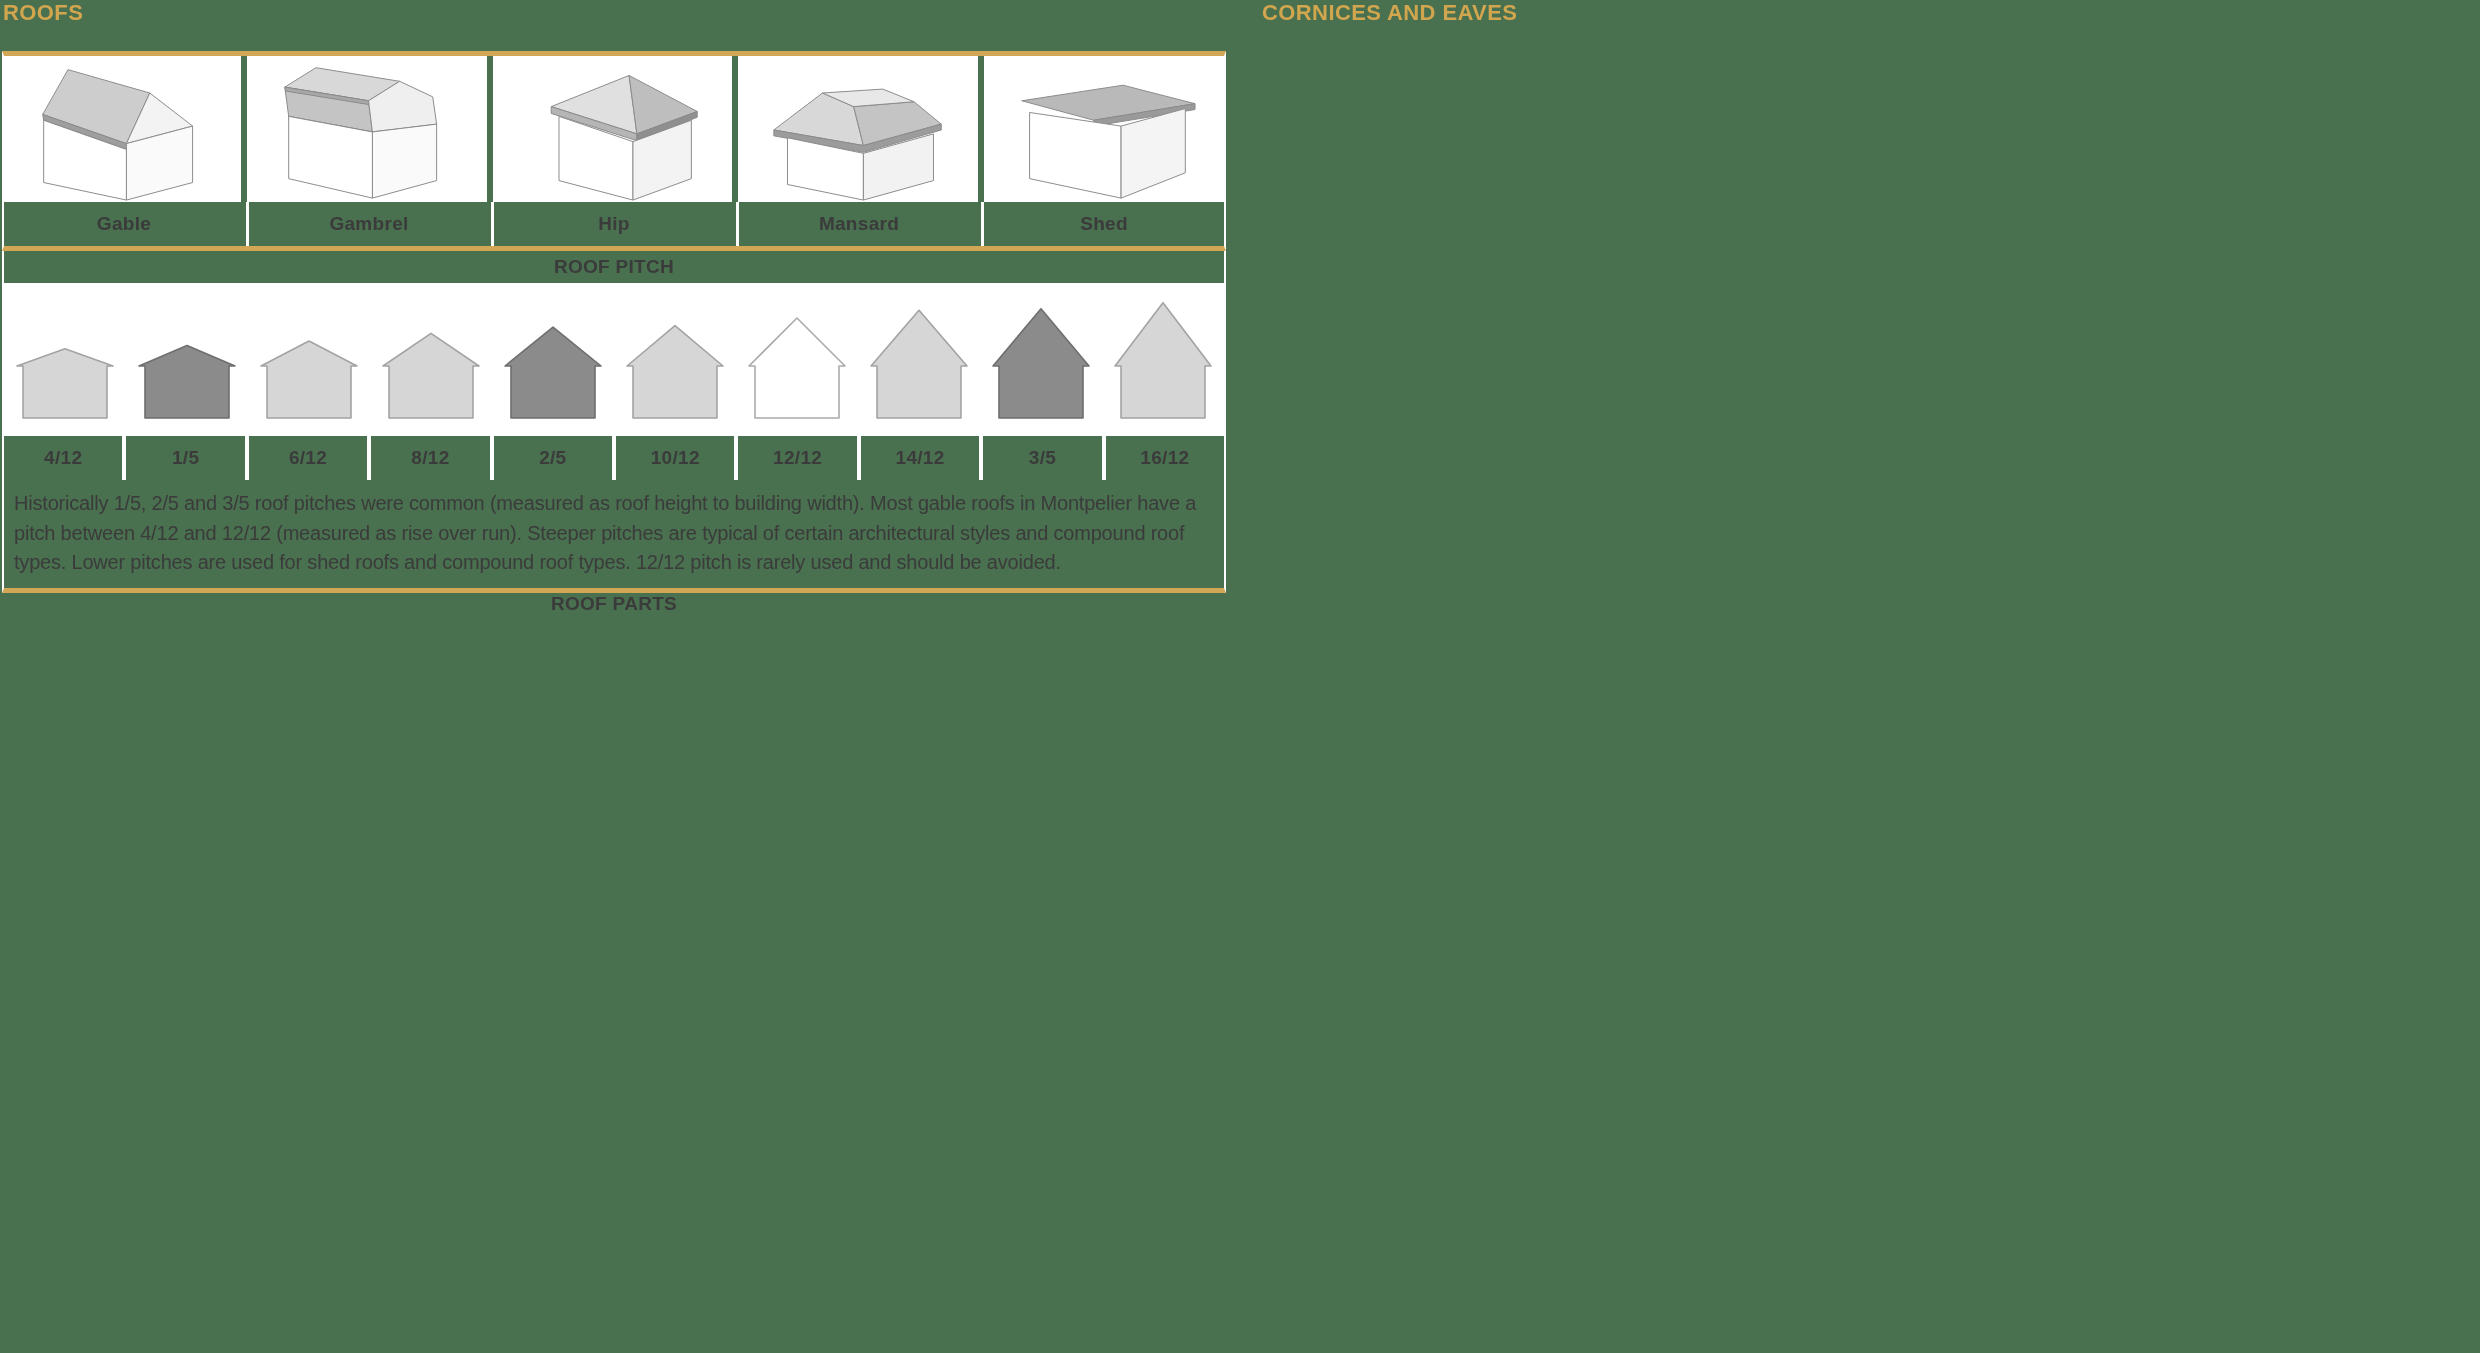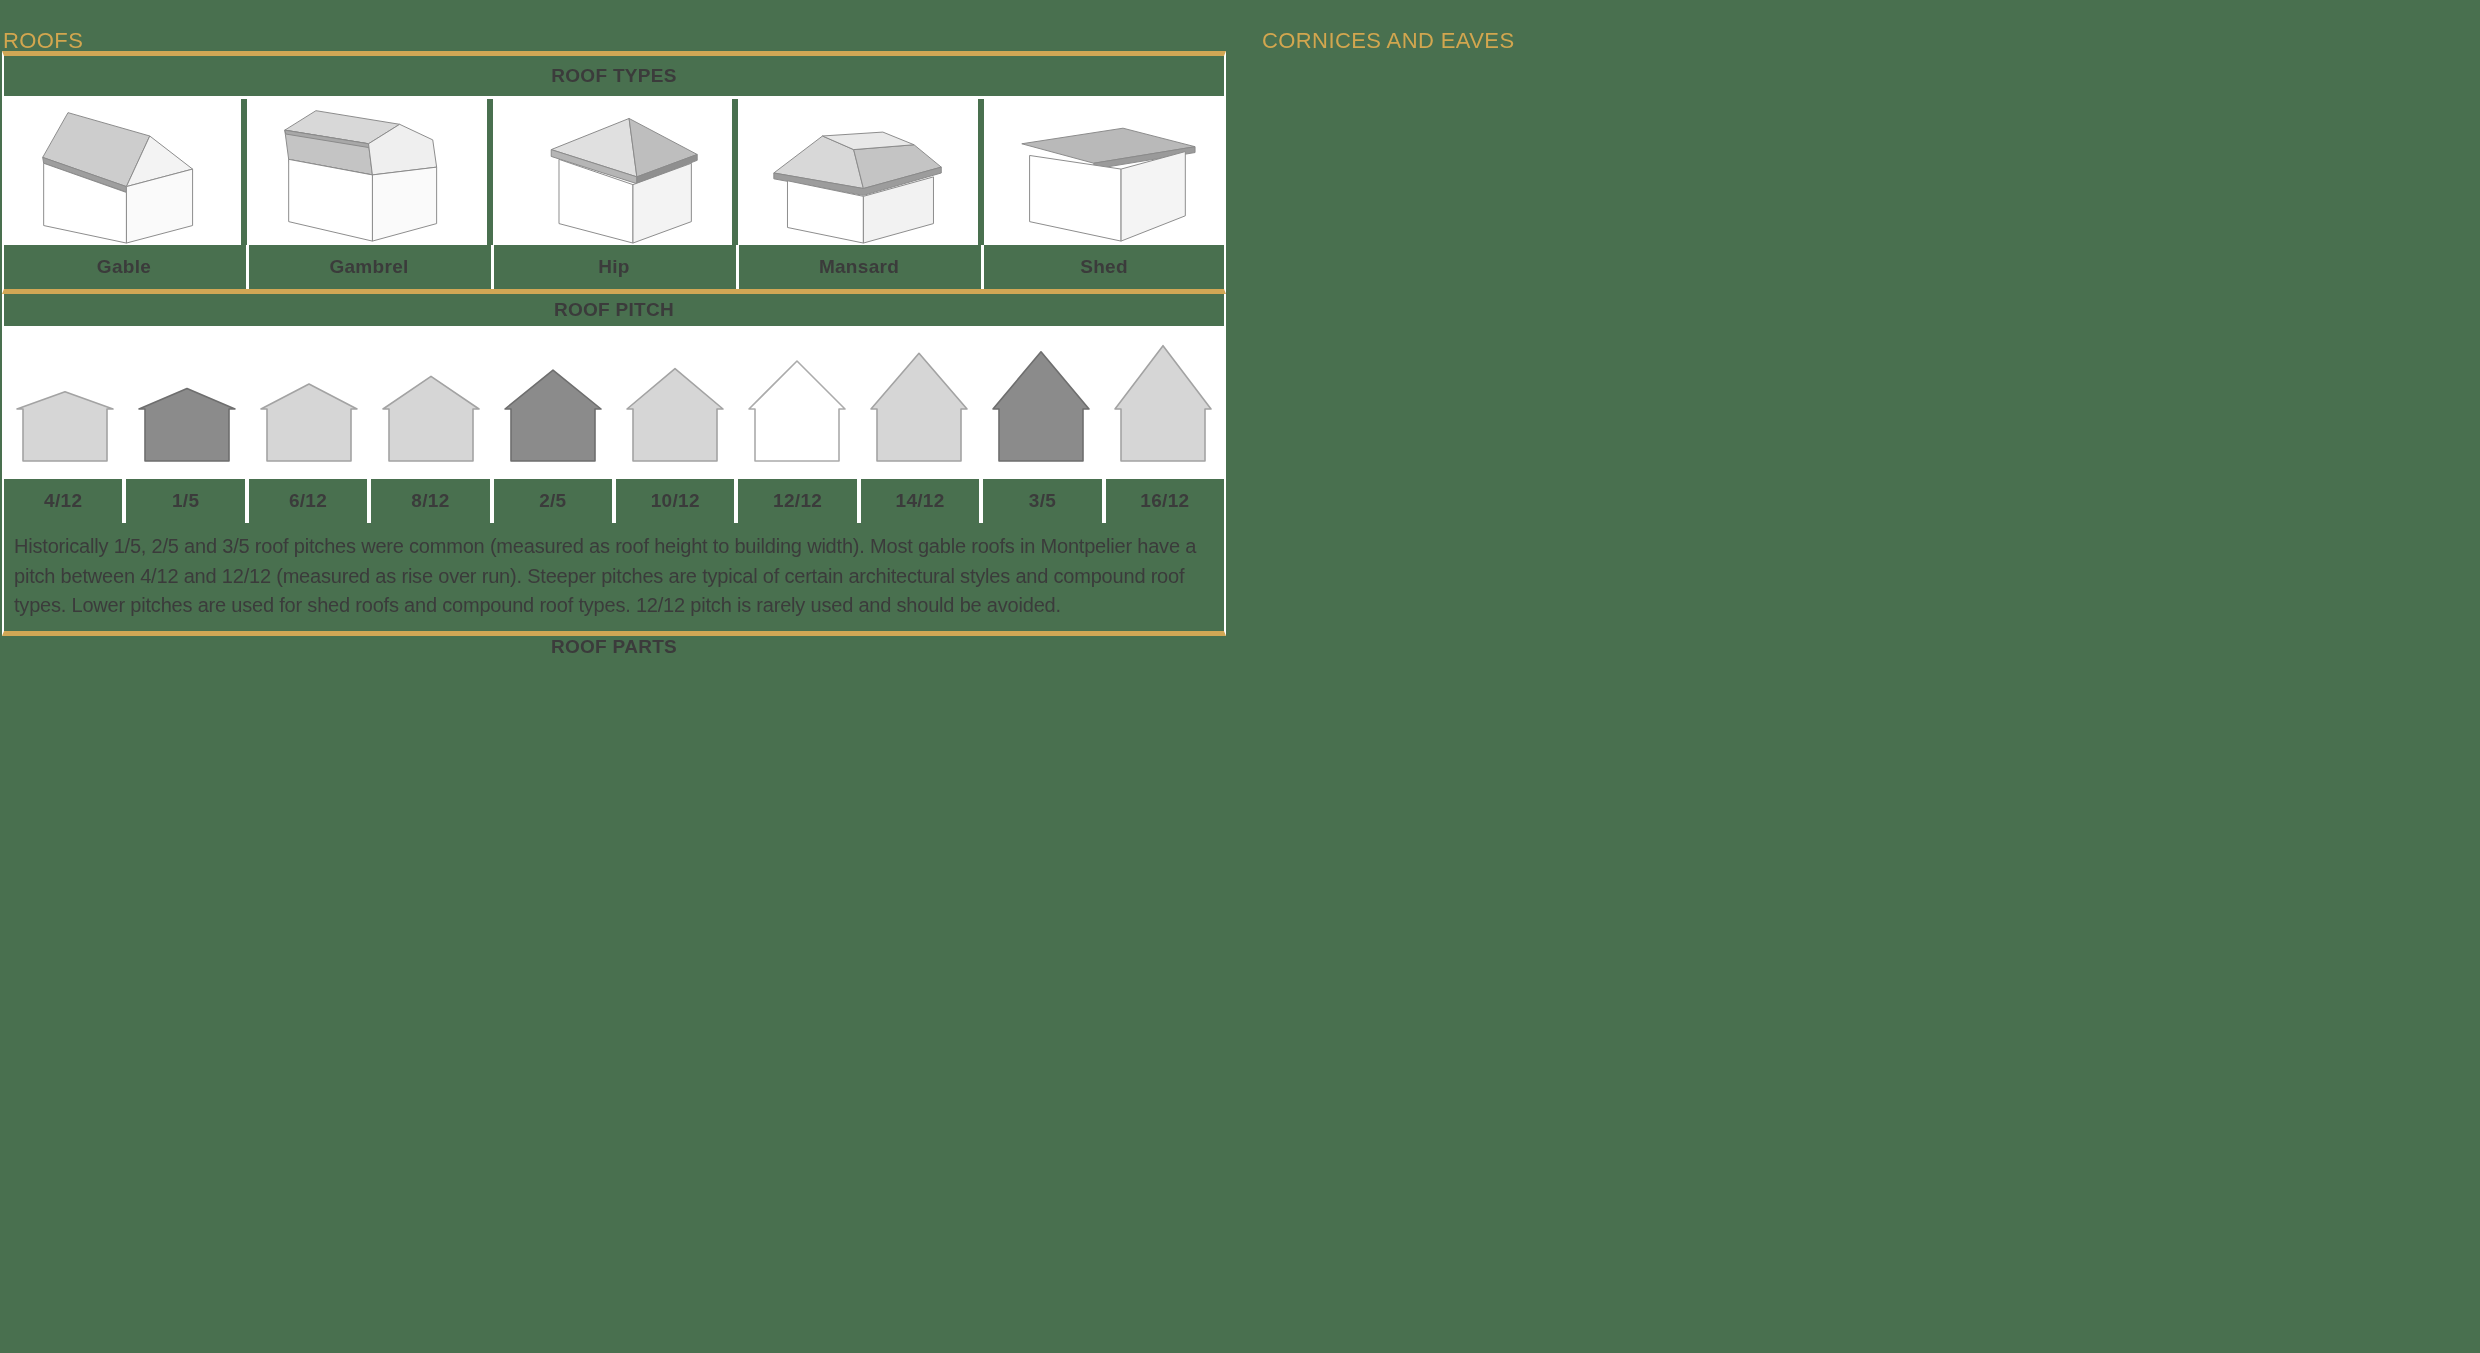--- a/index.html
+++ b/index.html
@@ -5,22 +5,22 @@
   :root{
     --bg:#49704F; --gold:#D1A755; --title-gold:#D2A64F; --ink:#3B3B3B; --white:#FFFFFF;
   }
   html,body{margin:0;padding:0;}
   body{
     width:2480px;height:1353px;background:var(--bg);
     font-family:"Liberation Sans","DejaVu Sans",sans-serif;
     position:relative;overflow:hidden;
   }
   .section-title{
-    position:absolute;top:28px;margin:0;
-    font-size:22px;font-weight:normal;letter-spacing:.4px;color:var(--title-gold);
+    position:absolute;top:0;margin:0;
+    font-size:22px;font-weight:bold;letter-spacing:.4px;color:var(--title-gold);
   }
   #roofs-title{left:3px;}
   #cornices-title{left:1262px;}
   .left-stack{position:absolute;left:2px;top:51px;width:1224px;}
 
   
   .rt-table{
     border-top:5px solid var(--gold);
     border-bottom:5px solid var(--gold);
     border-left:2px solid var(--white);
@@ -74,21 +74,20 @@
 </head>
 <body>
 
 <h1 class="section-title" id="roofs-title">ROOFS</h1>
 
 <h1 class="section-title" id="cornices-title">CORNICES AND EAVES</h1>
 
 <div class="left-stack">
 
   <div class="rt-table">
-    <div class="t-header bordered">ROOF TYPES</div>
     <div class="img-row" id="types-img-row">
         <div class="cell">
           <svg width="195" height="146" viewBox="0 0 200 150">
             <polygon points="128,38 44,14 18,60 104,90" fill="#CDCDCD" stroke="#8A8A8A" stroke-width="1" stroke-linejoin="round"></polygon>
             <polygon points="18,60 104,90 105,96 19,66" fill="#9E9E9E" stroke="#8A8A8A" stroke-width="1" stroke-linejoin="round"></polygon>
             <polygon points="128,38 104,90 172,72" fill="#F3F3F3" stroke="#8A8A8A" stroke-width="1" stroke-linejoin="round"></polygon>
             <polygon points="104,90 172,72 172,130 104,148" fill="#FAFAFA" stroke="#8A8A8A" stroke-width="1" stroke-linejoin="round"></polygon>
             <polygon points="19,66 104,96 104,148 19,130" fill="#FFFFFF" stroke="#8A8A8A" stroke-width="1" stroke-linejoin="round"></polygon>
           </svg>
         </div>

